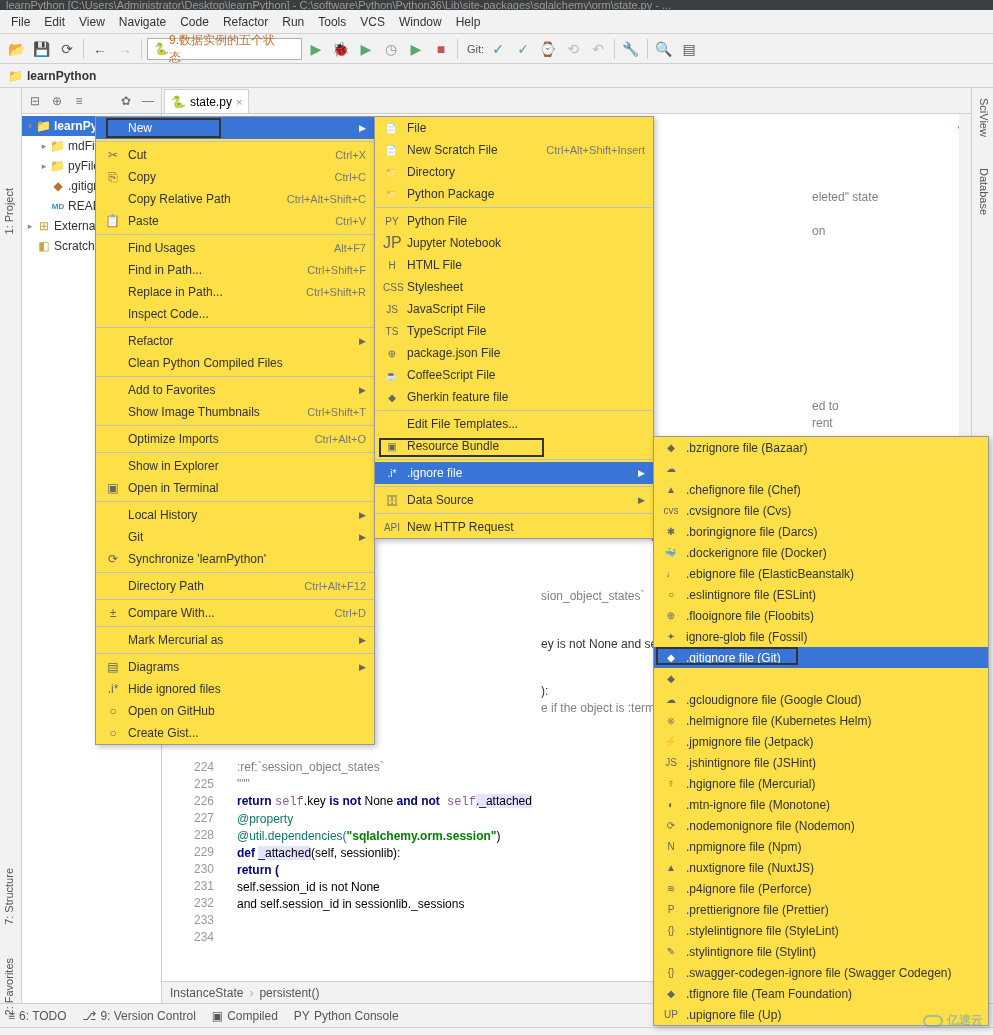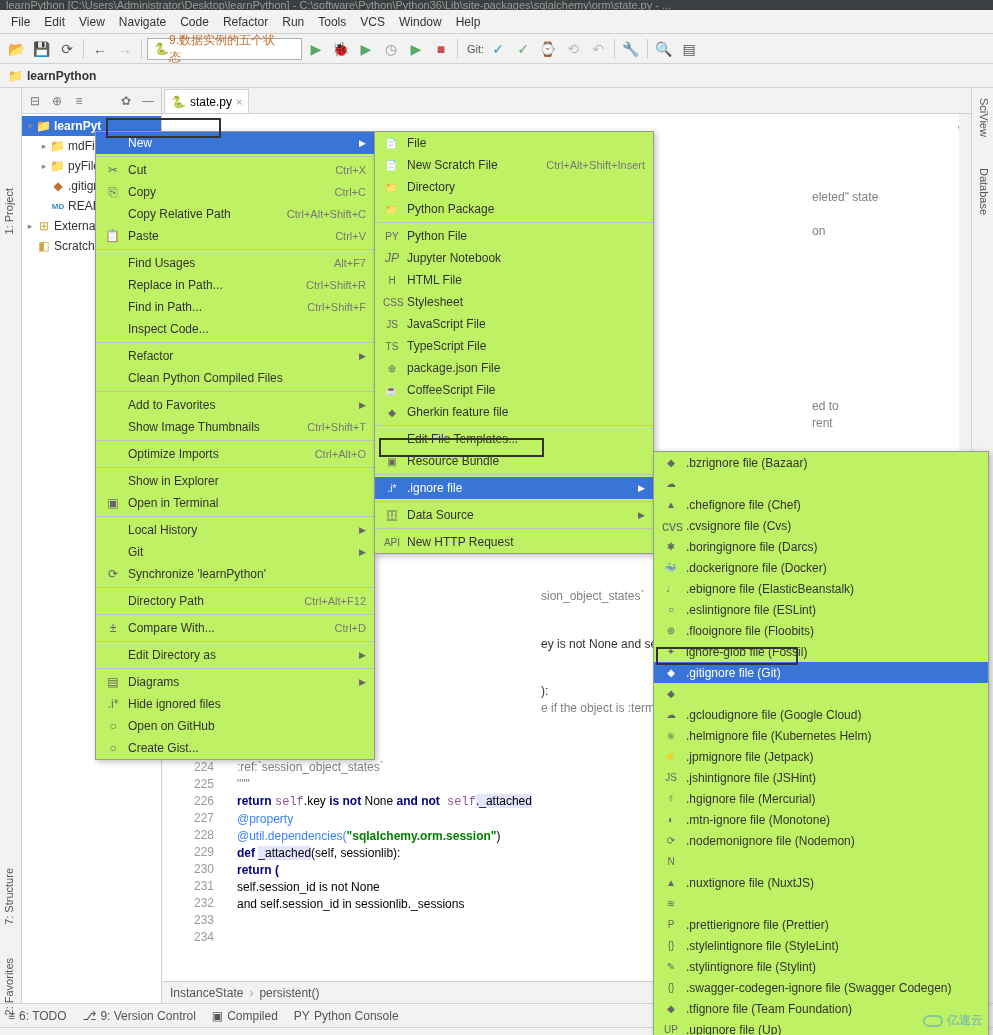--- a/index.html
+++ b/index.html
@@ -40,31 +40,31 @@
 .editor-tabs { height: 26px; background: #f2f2f2; display: flex; align-items: flex-end; border-bottom: 1px solid #d0d0d0; padding-left: 2px; }
 .editor-tab { background: #fff; border: 1px solid #d0d0d0; border-bottom: none; height: 24px; display: flex; align-items: center; padding: 0 6px; gap: 4px; font-size: 12px; }
 .editor-tab-close { color: #999; font-size: 11px; }
 .gutter-check { position: absolute; right: 4px; top: 4px; color: #59a869; font-size: 13px; }
 .editor-body { flex: 1; background: #fff; position: relative; overflow: hidden; }
 .code-area { position: absolute; left: 165px; right: 25px; top: 0; font-family: "Consolas", monospace; font-size: 12px; color: #333; line-height: 17px; white-space: pre; }
 .code-line { height: 17px; }
 .kw { color: #000080; font-weight: bold; }
 .str { color: #008000; font-weight: bold; }
 .doc { color: #808080; }
-.decor { color: #3b82f6; }
+.decor { color: #0f766e; }
 .self { color: #94558d; font-family: Liberation Mono, monospace; }
 .hl { background: #e4e4ff; }
 .crumb-bar { height: 22px; border-top: 1px solid #d0d0d0; background: #f2f2f2; display: flex; align-items: center; padding: 0 8px; font-size: 11px; color: #555; }
 .crumb-sep { margin: 0 6px; color: #aaa; }
 .bottom-tabs { height: 24px; background: #f2f2f2; border-top: 1px solid #d0d0d0; display: flex; align-items: center; padding: 0 8px; gap: 16px; font-size: 11px; color: #555; }
 .bottom-tab { display: flex; align-items: center; gap: 4px; }
 .statusbar { height: 24px; background: #f2f2f2; border-top: 1px solid #d0d0d0; display: flex; align-items: center; padding: 0 8px; font-size: 11px; color: #555; justify-content: space-between; }
 .status-left { display: flex; align-items: center; gap: 6px; }
 .status-right { display: flex; align-items: center; gap: 16px; }
-.ctx-menu { position: absolute; background: #bef264; border: 1px solid #999; box-shadow: 2px 2px 6px rgba(0,0,0,0.25); font-size: 12px; margin-top: 15px; }
+.ctx-menu { position: absolute; background: #fde047; border: 1px solid #999; box-shadow: 2px 2px 6px rgba(0,0,0,0.25); font-size: 12px; }
 .ctx-item { height: 22px; display: flex; align-items: center; padding: 0 8px; color: #333; position: relative; }
 .ctx-item.hl { background: #3875d7; color: #fff; }
 .ctx-item.hl2 { background: #3875d7; color: #fff; }
 .ctx-sep { height: 1px; background: #c0c0c0; margin: 2px 0; }
 .ctx-icon { width: 18px; display: inline-block; text-align: center; margin-right: 6px; color: #666; }
 .ctx-item.hl .ctx-icon, .ctx-item.hl2 .ctx-icon { color: #fff; }
 .ctx-label { flex: 1; }
 .ctx-short { color: #777; font-size: 11px; margin-left: 20px; }
 .ctx-arrow { margin-left: 16px; color: #666; font-size: 9px; }
 .ctx-item.hl .ctx-arrow, .ctx-item.hl2 .ctx-arrow { color: #fff; }
@@ -320,27 +320,27 @@
       <span class="ctx-short">Ctrl+V</span>
     </div>
     <div class="ctx-sep"></div>
     <div class="ctx-item">
       <span class="ctx-icon"></span>
       <span class="ctx-label">Find Usages</span>
       <span class="ctx-short">Alt+F7</span>
     </div>
     <div class="ctx-item">
       <span class="ctx-icon"></span>
+      <span class="ctx-label">Find in Path...</span>
+      <span class="ctx-short">Ctrl+Shift+F</span>
+    </div>
+    <div class="ctx-item">
+      <span class="ctx-icon"></span>
       <span class="ctx-label">Replace in Path...</span>
       <span class="ctx-short">Ctrl+Shift+R</span>
-    </div>
-    <div class="ctx-item">
-      <span class="ctx-icon"></span>
-      <span class="ctx-label">Find in Path...</span>
-      <span class="ctx-short">Ctrl+Shift+F</span>
     </div>
     <div class="ctx-item">
       <span class="ctx-icon"></span>
       <span class="ctx-label">Inspect Code...</span>
     </div>
     <div class="ctx-sep"></div>
     <div class="ctx-item">
       <span class="ctx-icon"></span>
       <span class="ctx-label">Refactor</span>
       <span class="ctx-arrow">▶</span>
@@ -398,21 +398,21 @@
     </div>
     <div class="ctx-sep"></div>
     <div class="ctx-item">
       <span class="ctx-icon">±</span>
       <span class="ctx-label">Compare With...</span>
       <span class="ctx-short">Ctrl+D</span>
     </div>
     <div class="ctx-sep"></div>
     <div class="ctx-item">
       <span class="ctx-icon"></span>
-      <span class="ctx-label">Edit Directory as</span>
+      <span class="ctx-label">Mark Mercurial as</span>
       <span class="ctx-arrow">▶</span>
     </div>
     <div class="ctx-sep"></div>
     <div class="ctx-item">
       <span class="ctx-icon">▤</span>
       <span class="ctx-label">Diagrams</span>
       <span class="ctx-arrow">▶</span>
     </div>
     <div class="ctx-item">
       <span class="ctx-icon">.i*</span>
@@ -444,21 +444,21 @@
     <div class="ctx-item">
       <span class="ctx-icon" style="font-size: 10px;">📁</span>
       <span class="ctx-label">Python Package</span>
     </div>
     <div class="ctx-sep"></div>
     <div class="ctx-item">
       <span class="ctx-icon" style="font-size: 10px;">PY</span>
       <span class="ctx-label">Python File</span>
     </div>
     <div class="ctx-item">
-      <span class="ctx-icon" style="font-size: 12px; font-style: italic;">JP</span>
+      <span class="ctx-icon" style="font-size: 16px;">JP</span>
       <span class="ctx-label">Jupyter Notebook</span>
     </div>
     <div class="ctx-item">
       <span class="ctx-icon" style="font-size: 10px;">H</span>
       <span class="ctx-label">HTML File</span>
     </div>
     <div class="ctx-item">
       <span class="ctx-icon" style="font-size: 10px;">CSS</span>
       <span class="ctx-label">Stylesheet</span>
     </div>
@@ -515,21 +515,21 @@
       <span class="ctx-label">.bzrignore file (Bazaar)</span>
     </div>
     <div class="ctx-item" style="height: 21px;">
       <span class="ctx-icon" style="font-size: 10px;">☁</span>
     </div>
     <div class="ctx-item" style="height: 21px;">
       <span class="ctx-icon" style="font-size: 10px;">▲</span>
       <span class="ctx-label">.chefignore file (Chef)</span>
     </div>
     <div class="ctx-item" style="height: 21px;">
-      <span class="ctx-icon" style="font-size: 14px;">cvs</span>
+      <span class="ctx-icon" style="font-size: 10px;">cvs</span>
       <span class="ctx-label">.cvsignore file (Cvs)</span>
     </div>
     <div class="ctx-item" style="height: 21px;">
       <span class="ctx-icon" style="font-size: 10px;">✱</span>
       <span class="ctx-label">.boringignore file (Darcs)</span>
     </div>
     <div class="ctx-item" style="height: 21px;">
       <span class="ctx-icon" style="font-size: 10px;">🐳</span>
       <span class="ctx-label">.dockerignore file (Docker)</span>
     </div>
@@ -579,27 +579,29 @@
     <div class="ctx-item" style="height: 21px;">
       <span class="ctx-icon" style="font-size: 10px;">◐</span>
       <span class="ctx-label">.mtn-ignore file (Monotone)</span>
     </div>
     <div class="ctx-item" style="height: 21px;">
       <span class="ctx-icon" style="font-size: 10px;">⟳</span>
       <span class="ctx-label">.nodemonignore file (Nodemon)</span>
     </div>
     <div class="ctx-item" style="height: 21px;">
       <span class="ctx-icon" style="font-size: 10px;">N</span>
+      <span class="ctx-label">.npmignore file (Npm)</span>
     </div>
     <div class="ctx-item" style="height: 21px;">
       <span class="ctx-icon" style="font-size: 10px;">▲</span>
       <span class="ctx-label">.nuxtignore file (NuxtJS)</span>
     </div>
     <div class="ctx-item" style="height: 21px;">
       <span class="ctx-icon" style="font-size: 10px;">≋</span>
+      <span class="ctx-label">.p4ignore file (Perforce)</span>
     </div>
     <div class="ctx-item" style="height: 21px;">
       <span class="ctx-icon" style="font-size: 10px;">P</span>
       <span class="ctx-label">.prettierignore file (Prettier)</span>
     </div>
     <div class="ctx-item" style="height: 21px;">
       <span class="ctx-icon" style="font-size: 10px;">{}</span>
       <span class="ctx-label">.stylelintignore file (StyleLint)</span>
     </div>
     <div class="ctx-item" style="height: 21px;">

